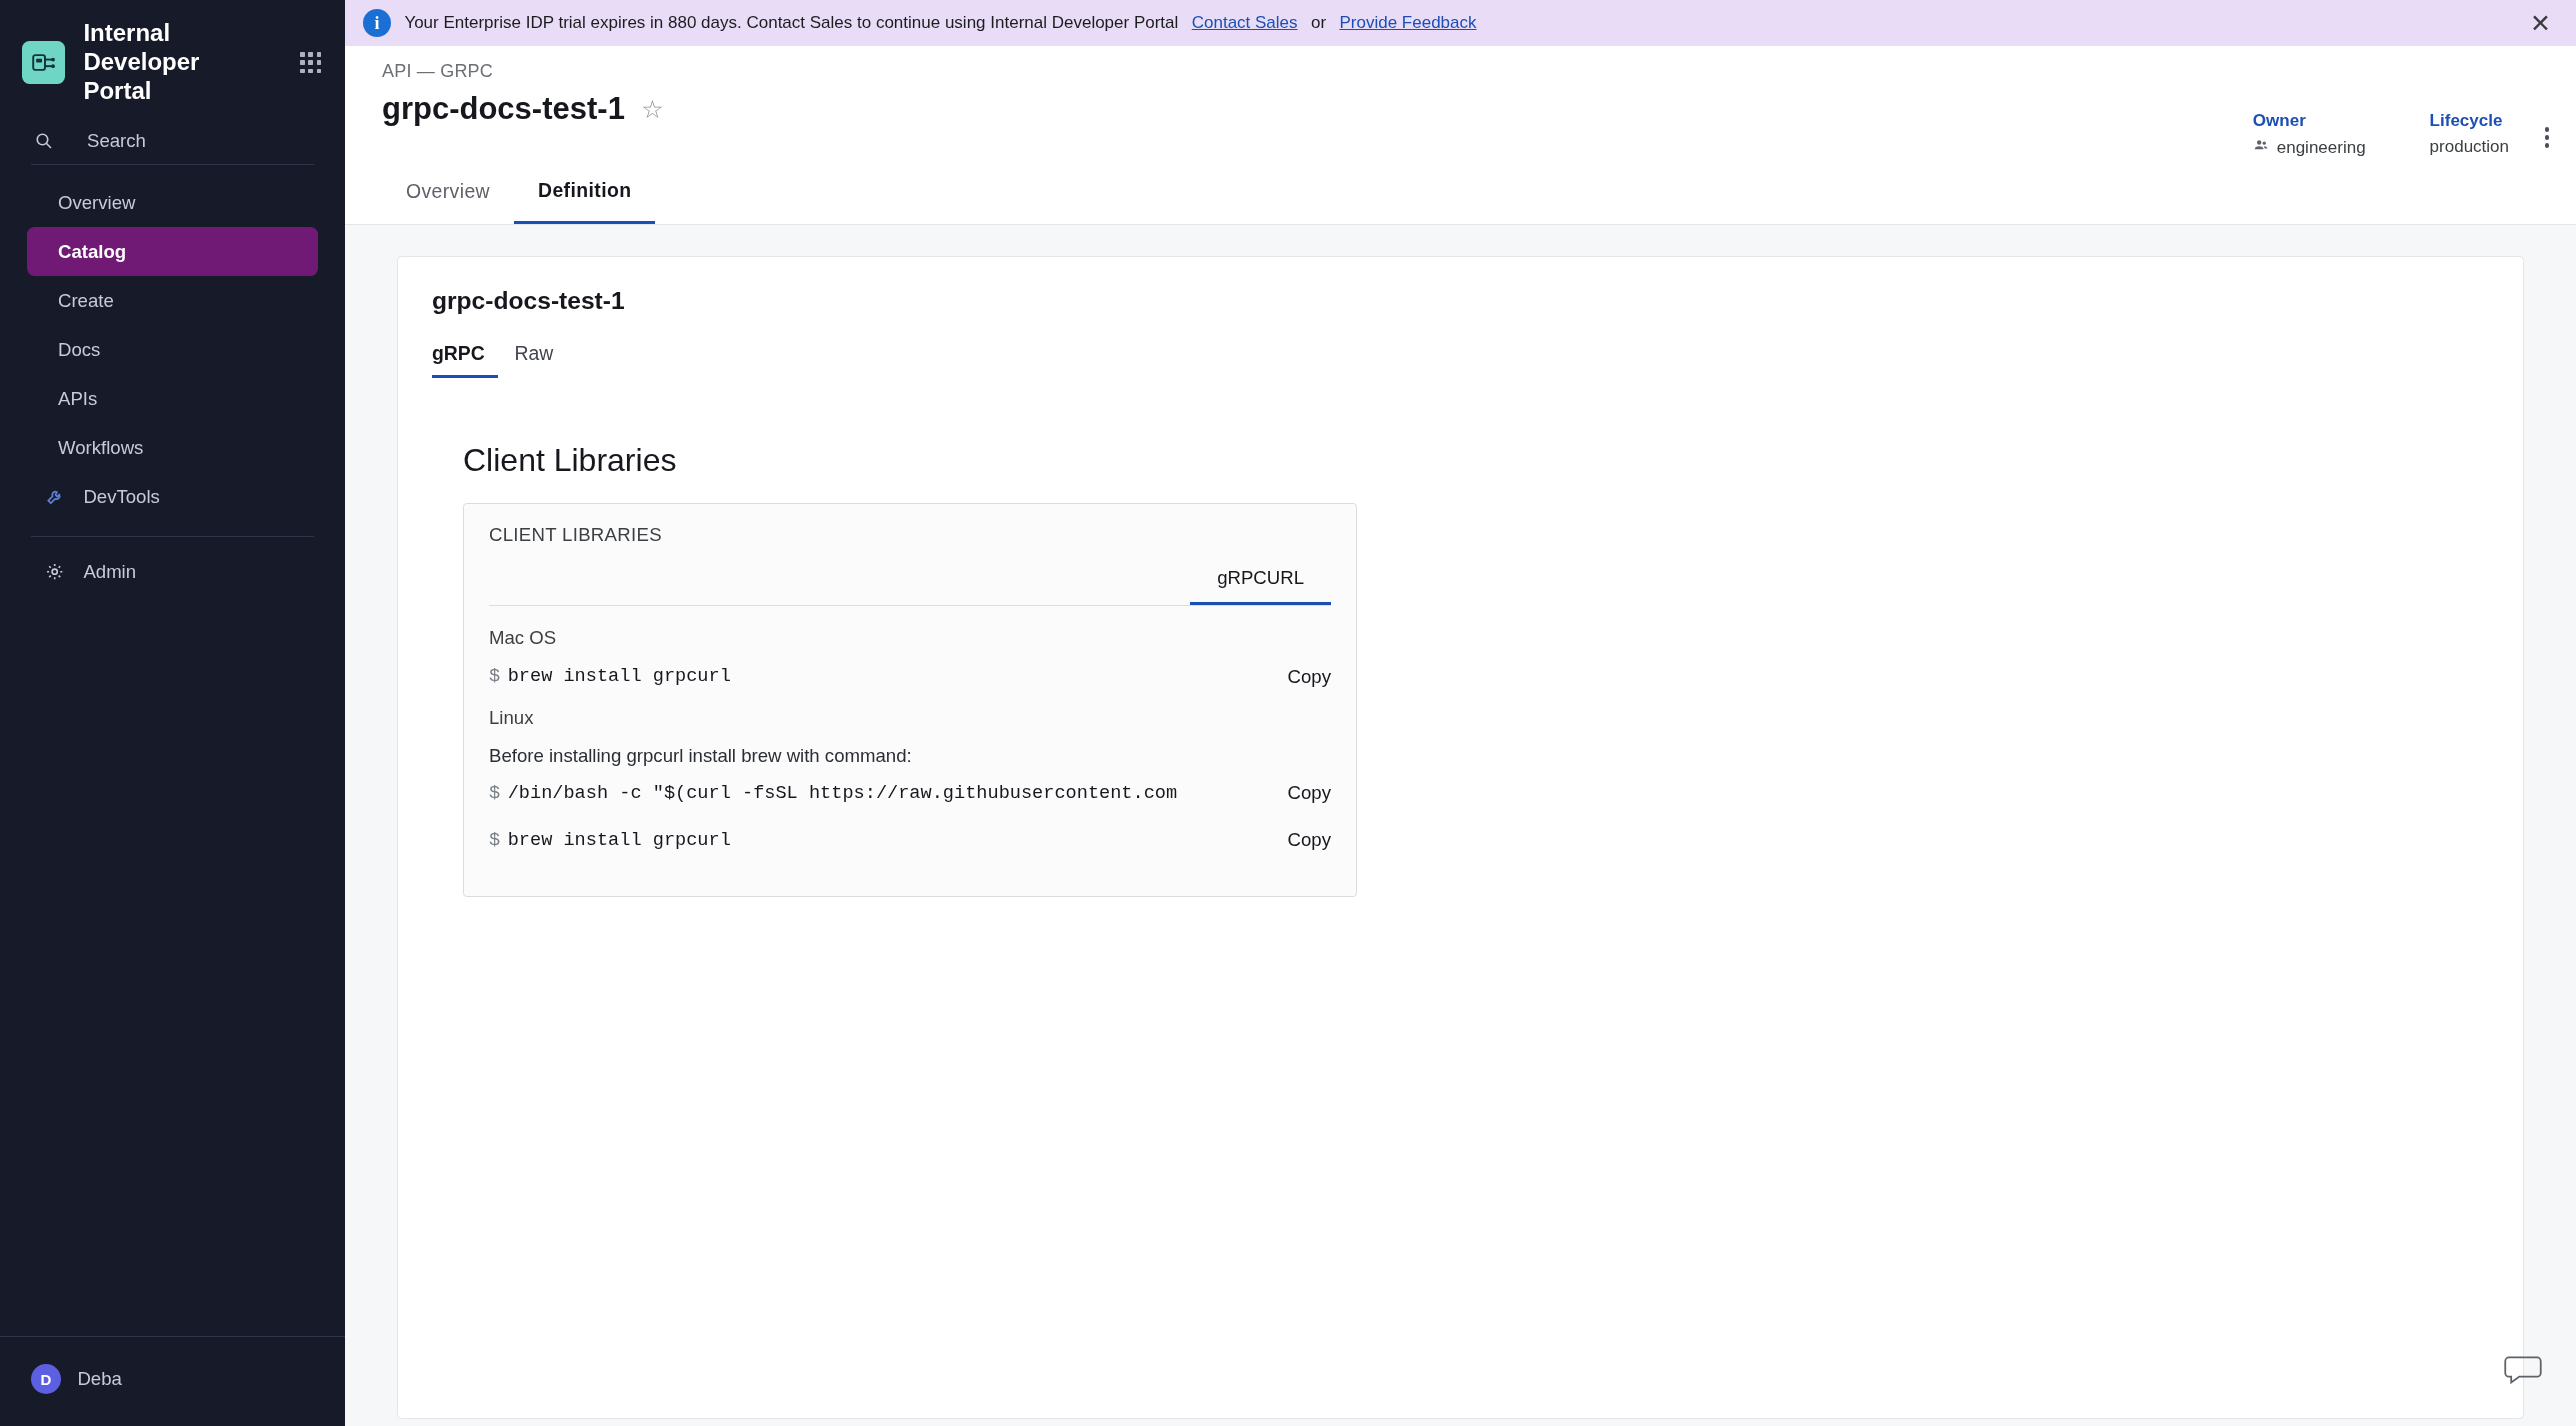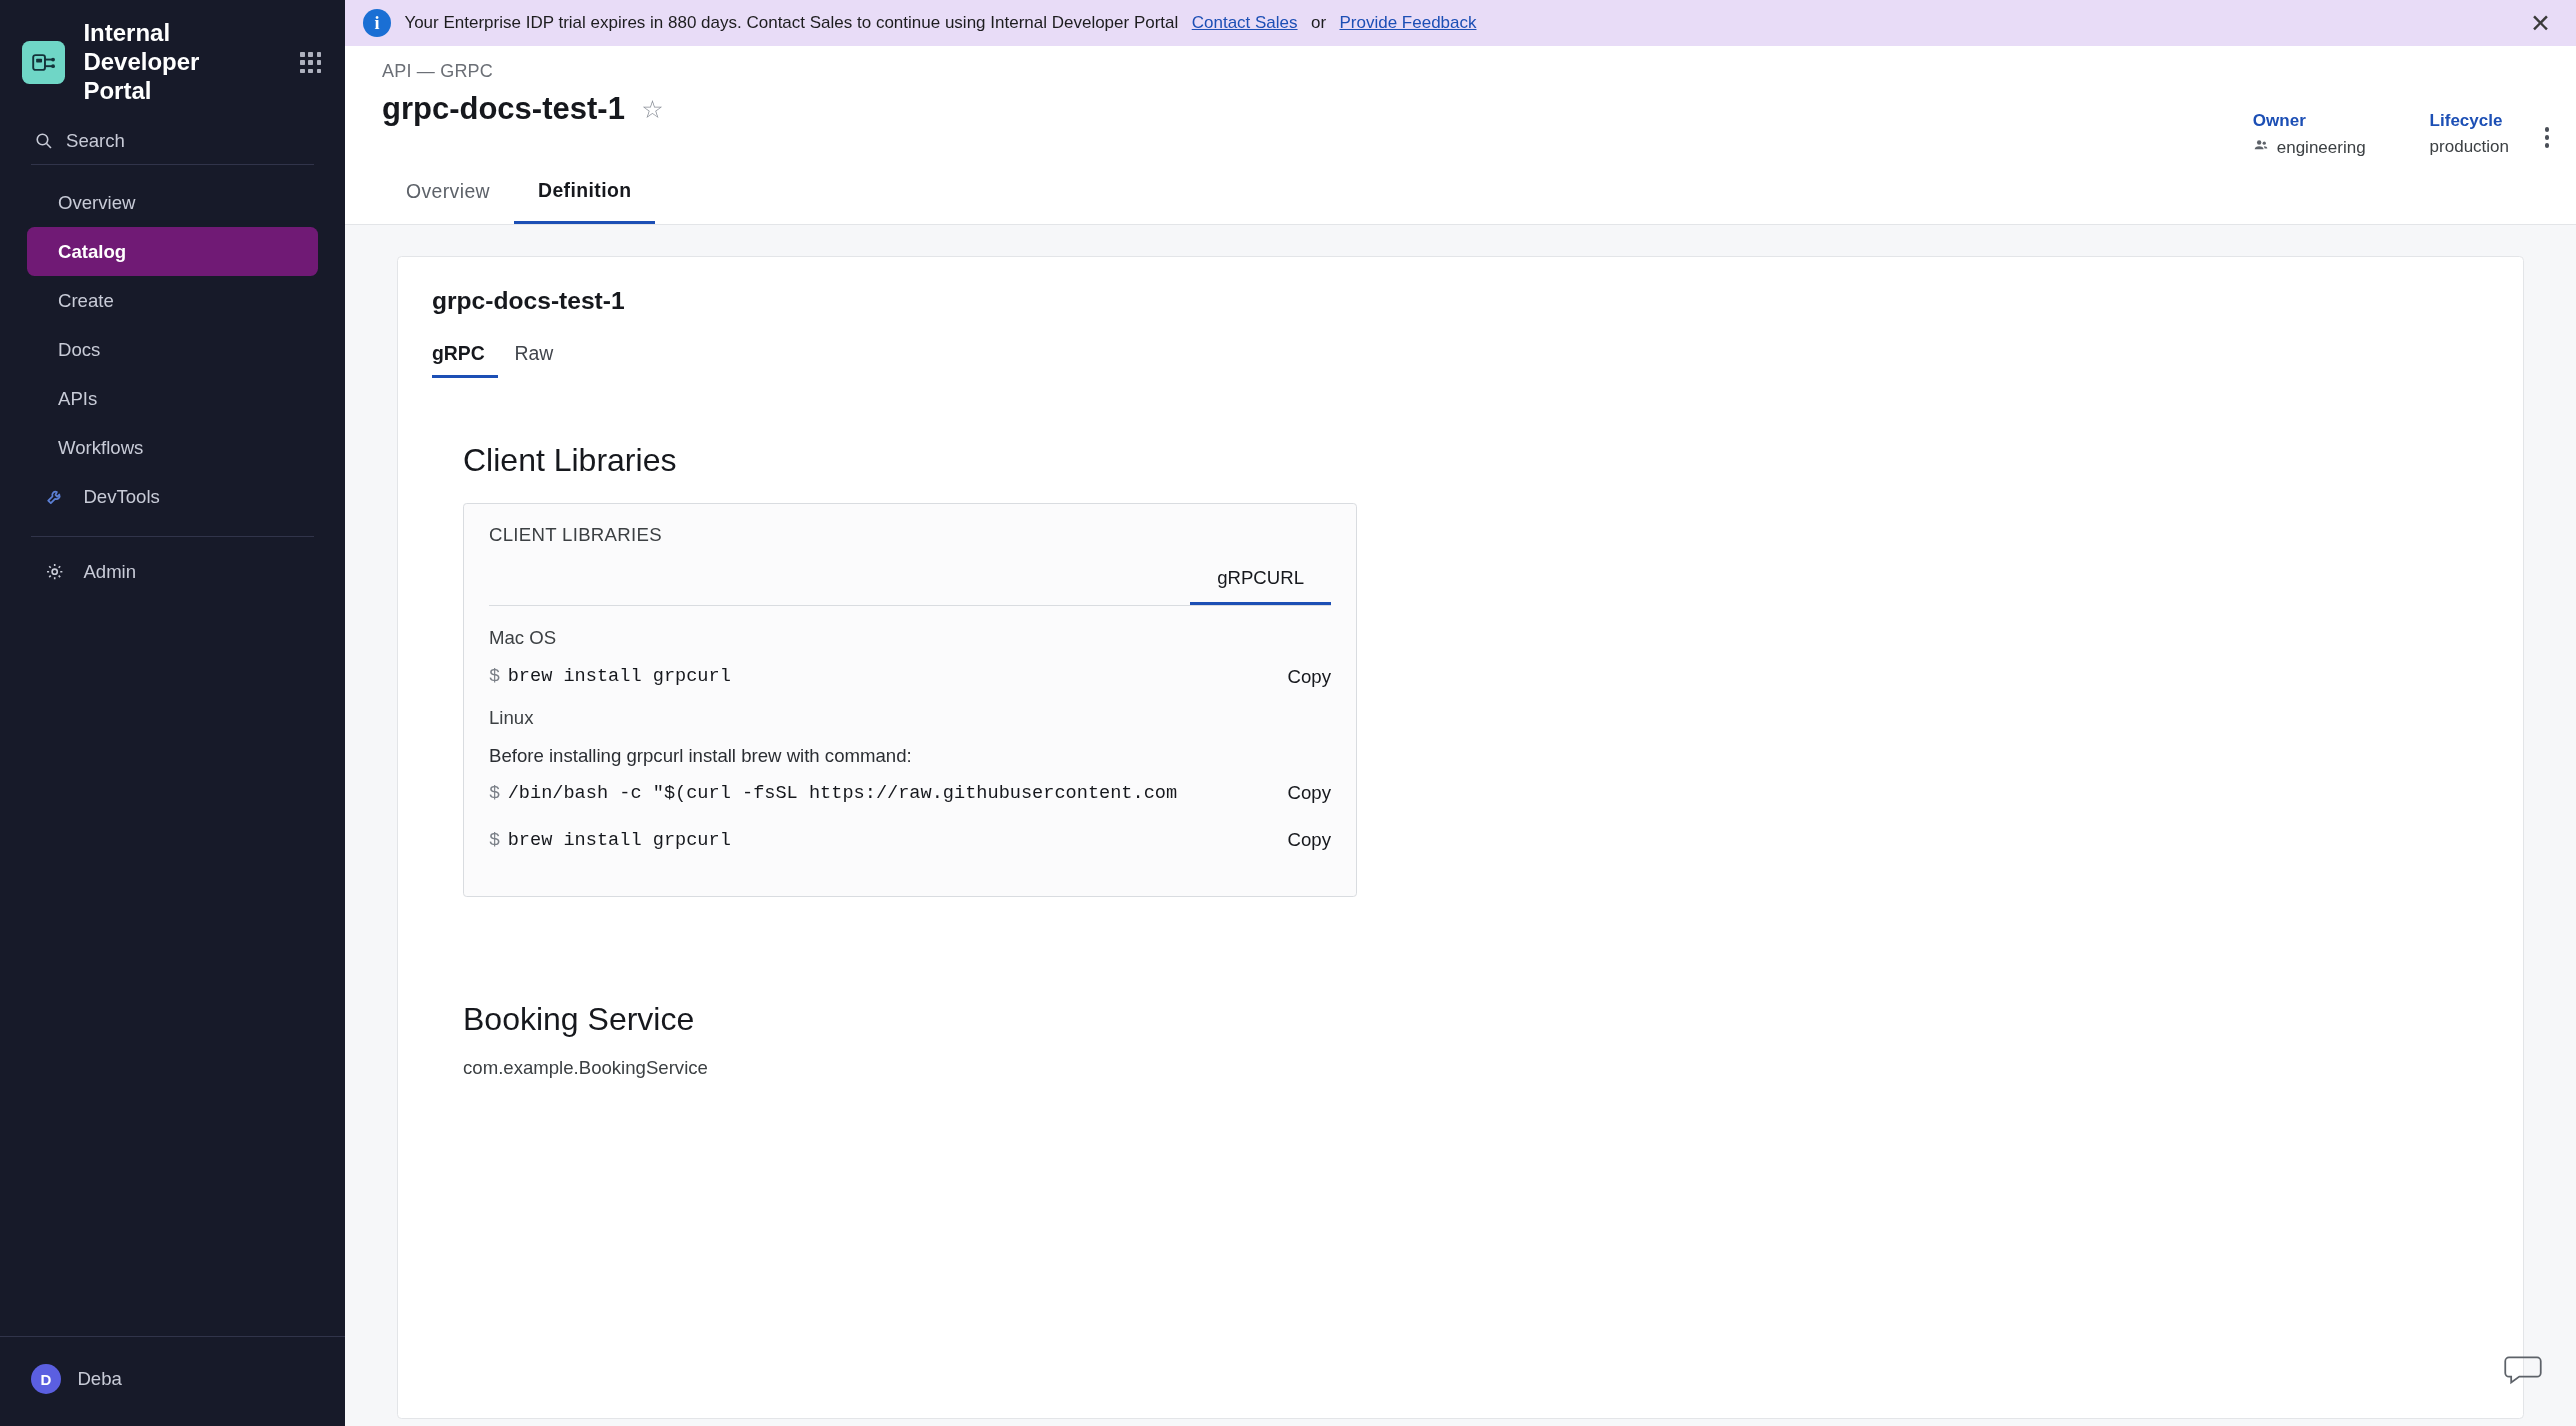--- a/index.html
+++ b/index.html
@@ -36,21 +36,21 @@
     max-width: 186px;
   }
   .grid-icon {
     margin-left: auto; margin-right: 4.5px;
     display: grid; grid-template-columns: repeat(3, 4.5px);
     grid-gap: 3.7px; opacity: .85;
   }
   .grid-icon i { width: 4.5px; height: 4.5px; background: #c9ccd8; border-radius: 0.7px; display:block; }
 
   .search-row {
-    display: flex; align-items: center; gap: 10px;
+    display: flex; align-items: center; gap: 31px;
     margin: 7.5px 31px 0 31px;
     padding-bottom: 12px;
     border-bottom: 0.7px solid #31344a;
   }
   .search-row input {
     background: transparent; border: none; outline: none;
     color: #c7cad6; font-size: 18.6px;
     font-family: "Liberation Sans", sans-serif;
     width: 100%;
   }
@@ -392,24 +392,20 @@
               <div class="cmd">
                 <span class="dollar">$</span><span>brew install grpcurl</span>
               </div>
               <div class="copy">Copy</div>
             </div>
 
           </div>
         </div>
       </div>
 
-      <div class="section" style="margin-top:104px;">
-        <div class="service-title">Booking Service</div>
-        <div class="service-sub">com.example.BookingService</div>
-      </div>
     </div>
   </div>
 
   <div class="chat-bubble">
     <svg width="40" height="34" viewBox="0 0 54 46" fill="none" stroke="#5d6269" stroke-width="2.4">
       <path d="M8 6h38a5 5 0 0 1 5 5v16a5 5 0 0 1-5 5H22l-11 8v-8H8a5 5 0 0 1-5-5V11a5 5 0 0 1 5-5z"></path>
     </svg>
   </div>
 </div>
 

